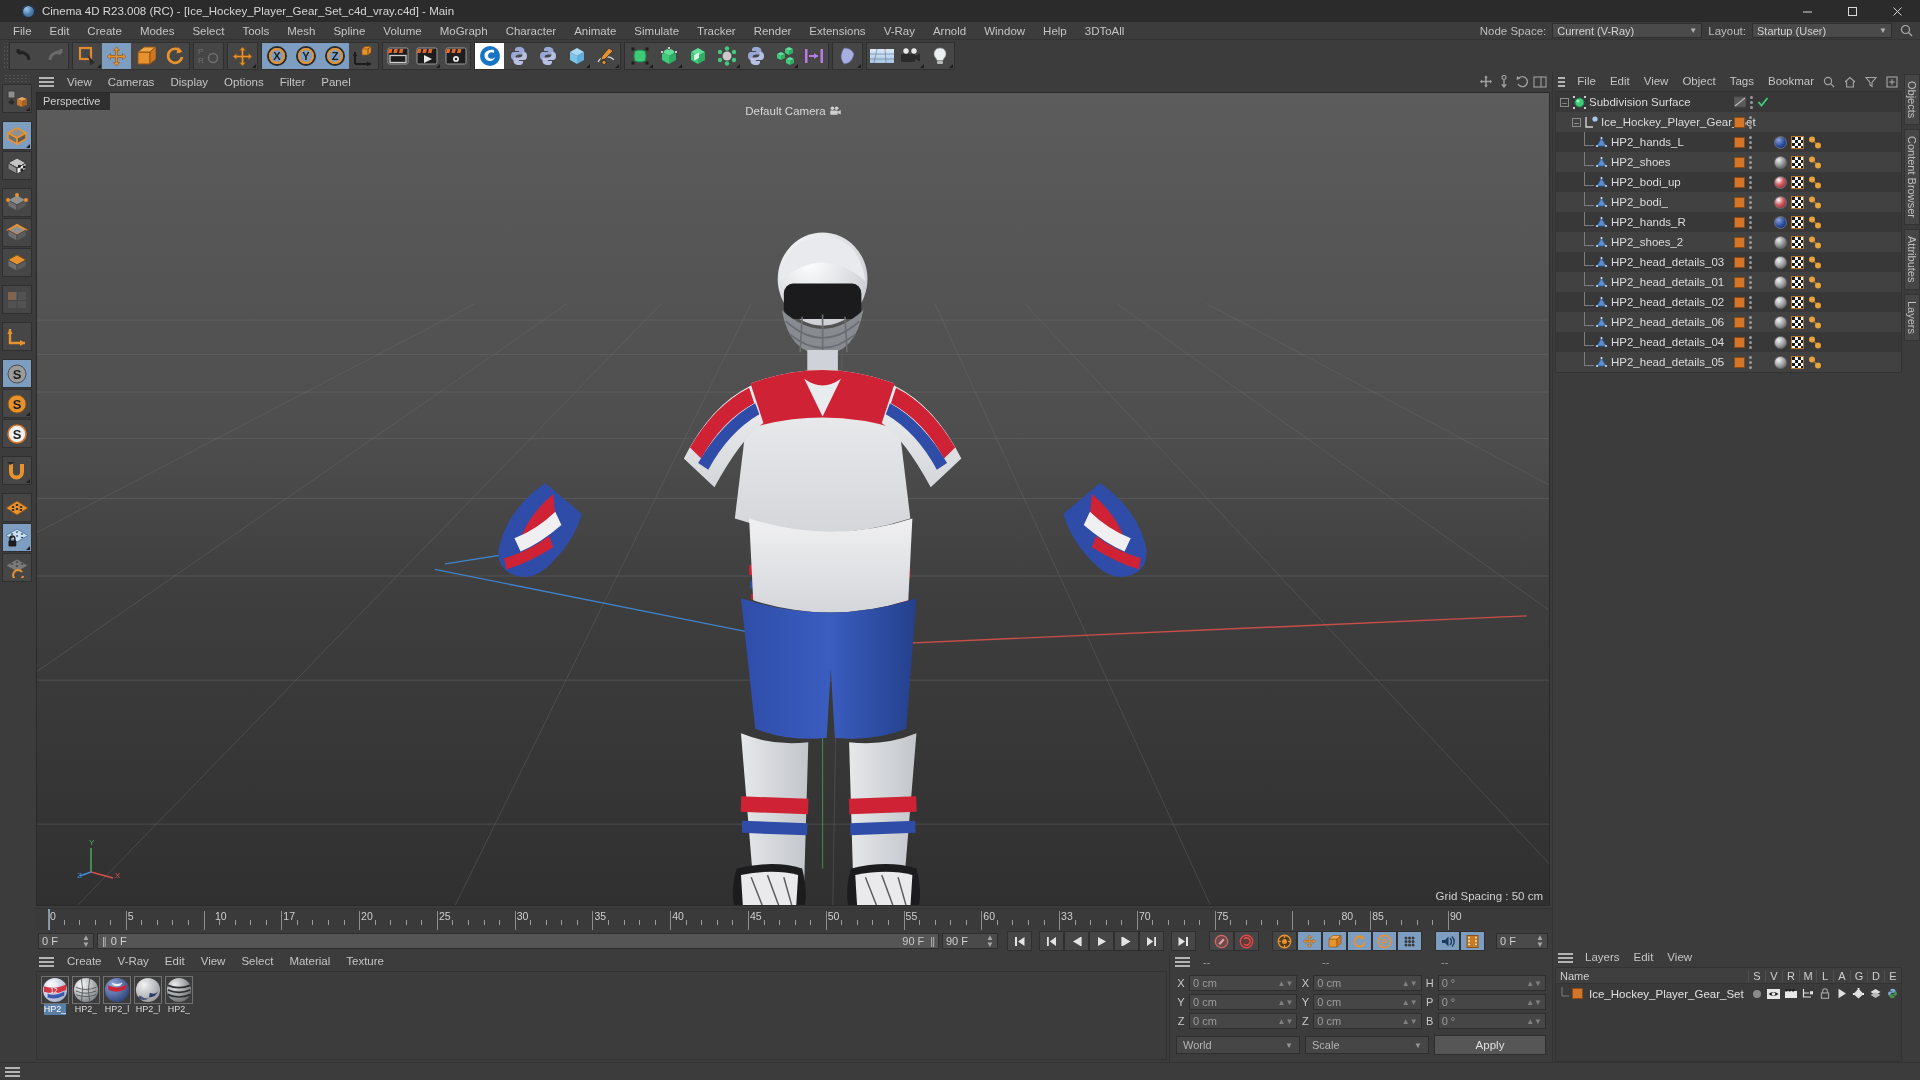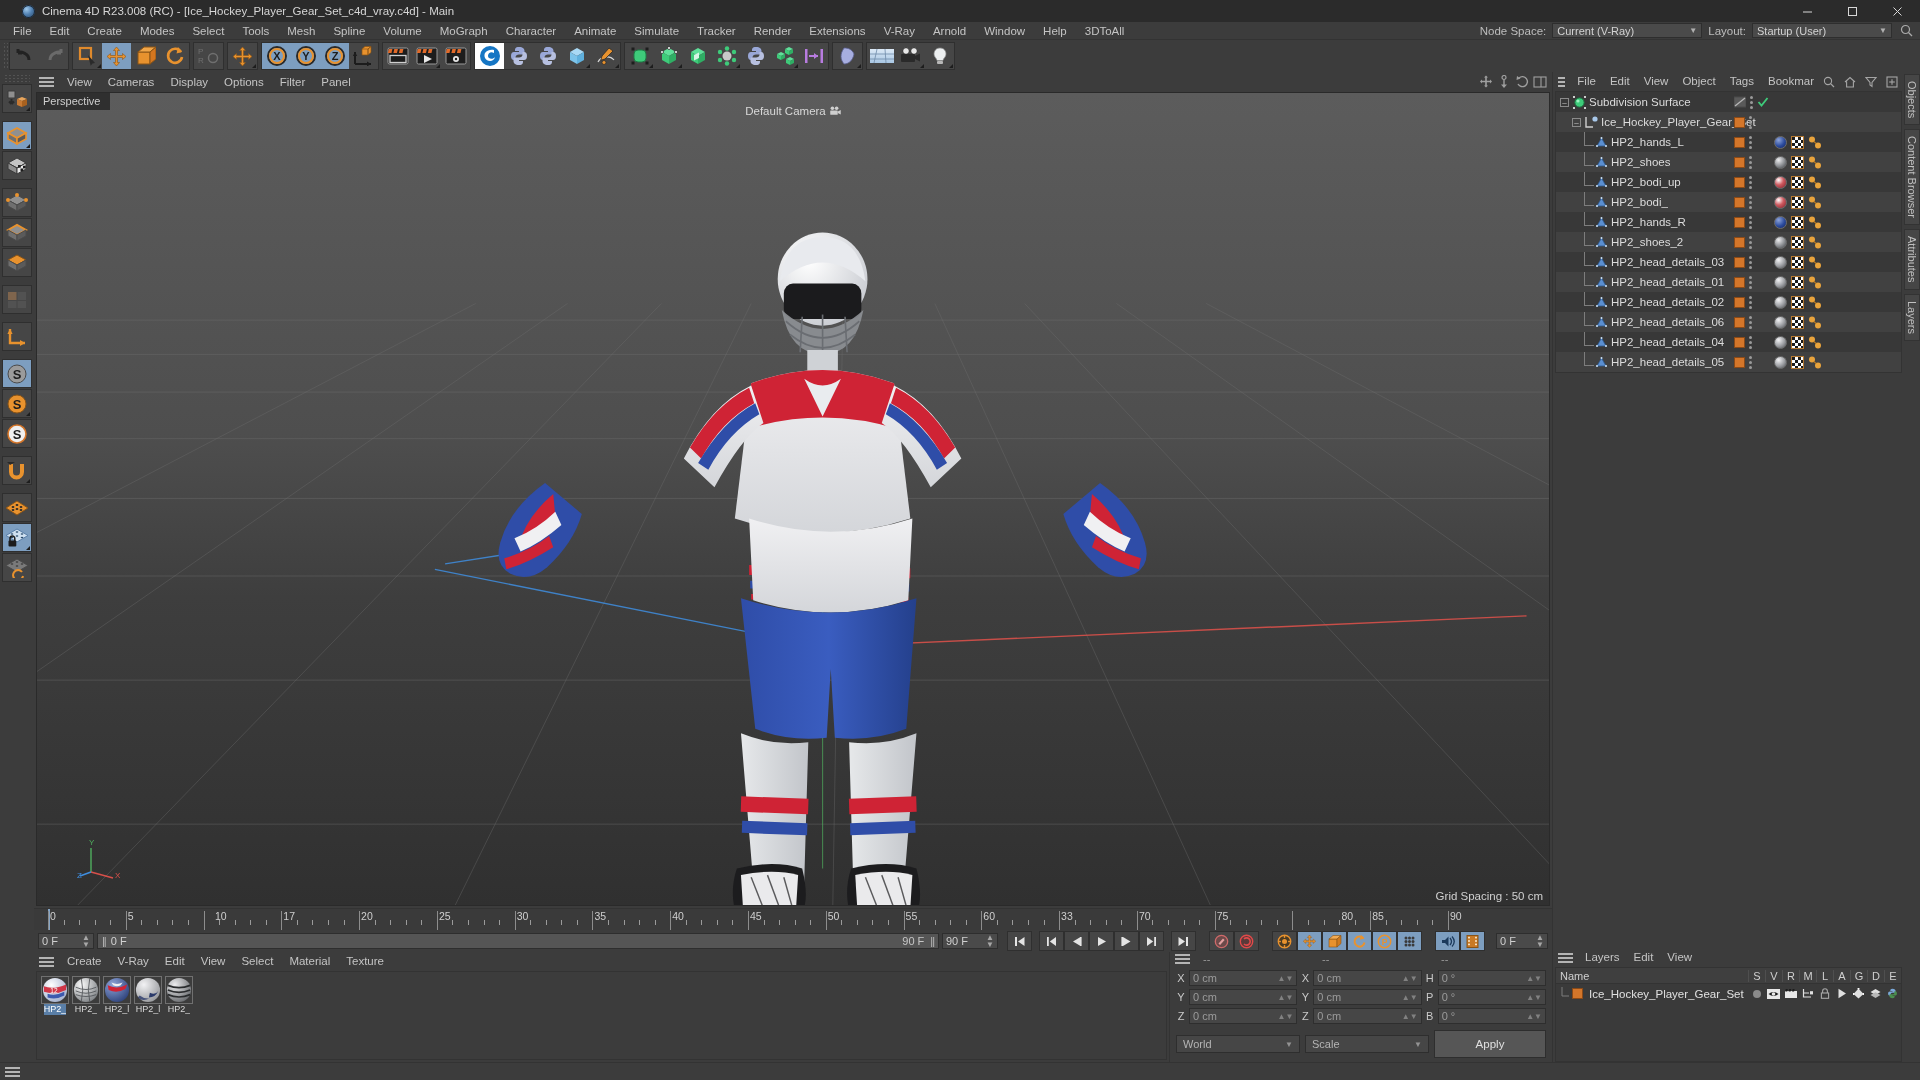--- a/index.html
+++ b/index.html
@@ -119,21 +119,21 @@
   .coord-head .dd{ flex:1; font-size:11px; color:#9a9a9a; padding-left:8px;}
   .coord-body{ flex:1; padding:4px 6px; display:flex; flex-direction:column; gap:3px; }
   .crow{ display:flex; gap:3px; align-items:center;}
   .cfield{ display:flex; align-items:center; gap:3px; flex:1;}
   .cax{ width:10px; font-size:11px; color:#c9c9c9; text-align:center; flex:none;}
   .cin{ flex:1; height:16px; background:#464646; border:1px solid #2e2e2e; display:flex; align-items:center;
       padding:0 3px; font-size:11px; color:#9b9b9b;}
   .crow.last{ margin-top:3px; gap:5px;}
   .csel{ flex:1; height:18px; background:#464646; border:1px solid #2e2e2e; display:flex; align-items:center;
       padding:8px 6px; font-size:11px; color:#b4b4b4;}
-  .cbtn{ flex:1; height:28px; background:#565656; border:1px solid #2e2e2e; display:flex; align-items:center;
+  .cbtn{ flex:1; height:20px; background:#565656; border:1px solid #2e2e2e; display:flex; align-items:center;
       justify-content:center; font-size:11.5px; color:#e0e0e0;}
 
   
   .right{ width:352px; background:#3c3c3c; display:flex; flex-direction:column; flex:none; border-left:1px solid #333;}
   .om{ flex:none; display:flex; flex-direction:column; }
   .om-menu{ height:19px; display:flex; align-items:center; padding-left:4px;}
   .om-menu .mi{ padding:0 7px; font-size:11.5px; color:#c4c4c4; line-height:19px;}
   .om-menu .icons{ margin-left:auto; display:flex; gap:5px; padding-right:4px; align-items:center;}
   .om-body{ background:#3a3a3a; border:1px solid #333; margin:0 2px; }
   .orow{ height:20px; display:flex; align-items:center; position:relative; font-size:11.5px; color:#dcdcdc;}

